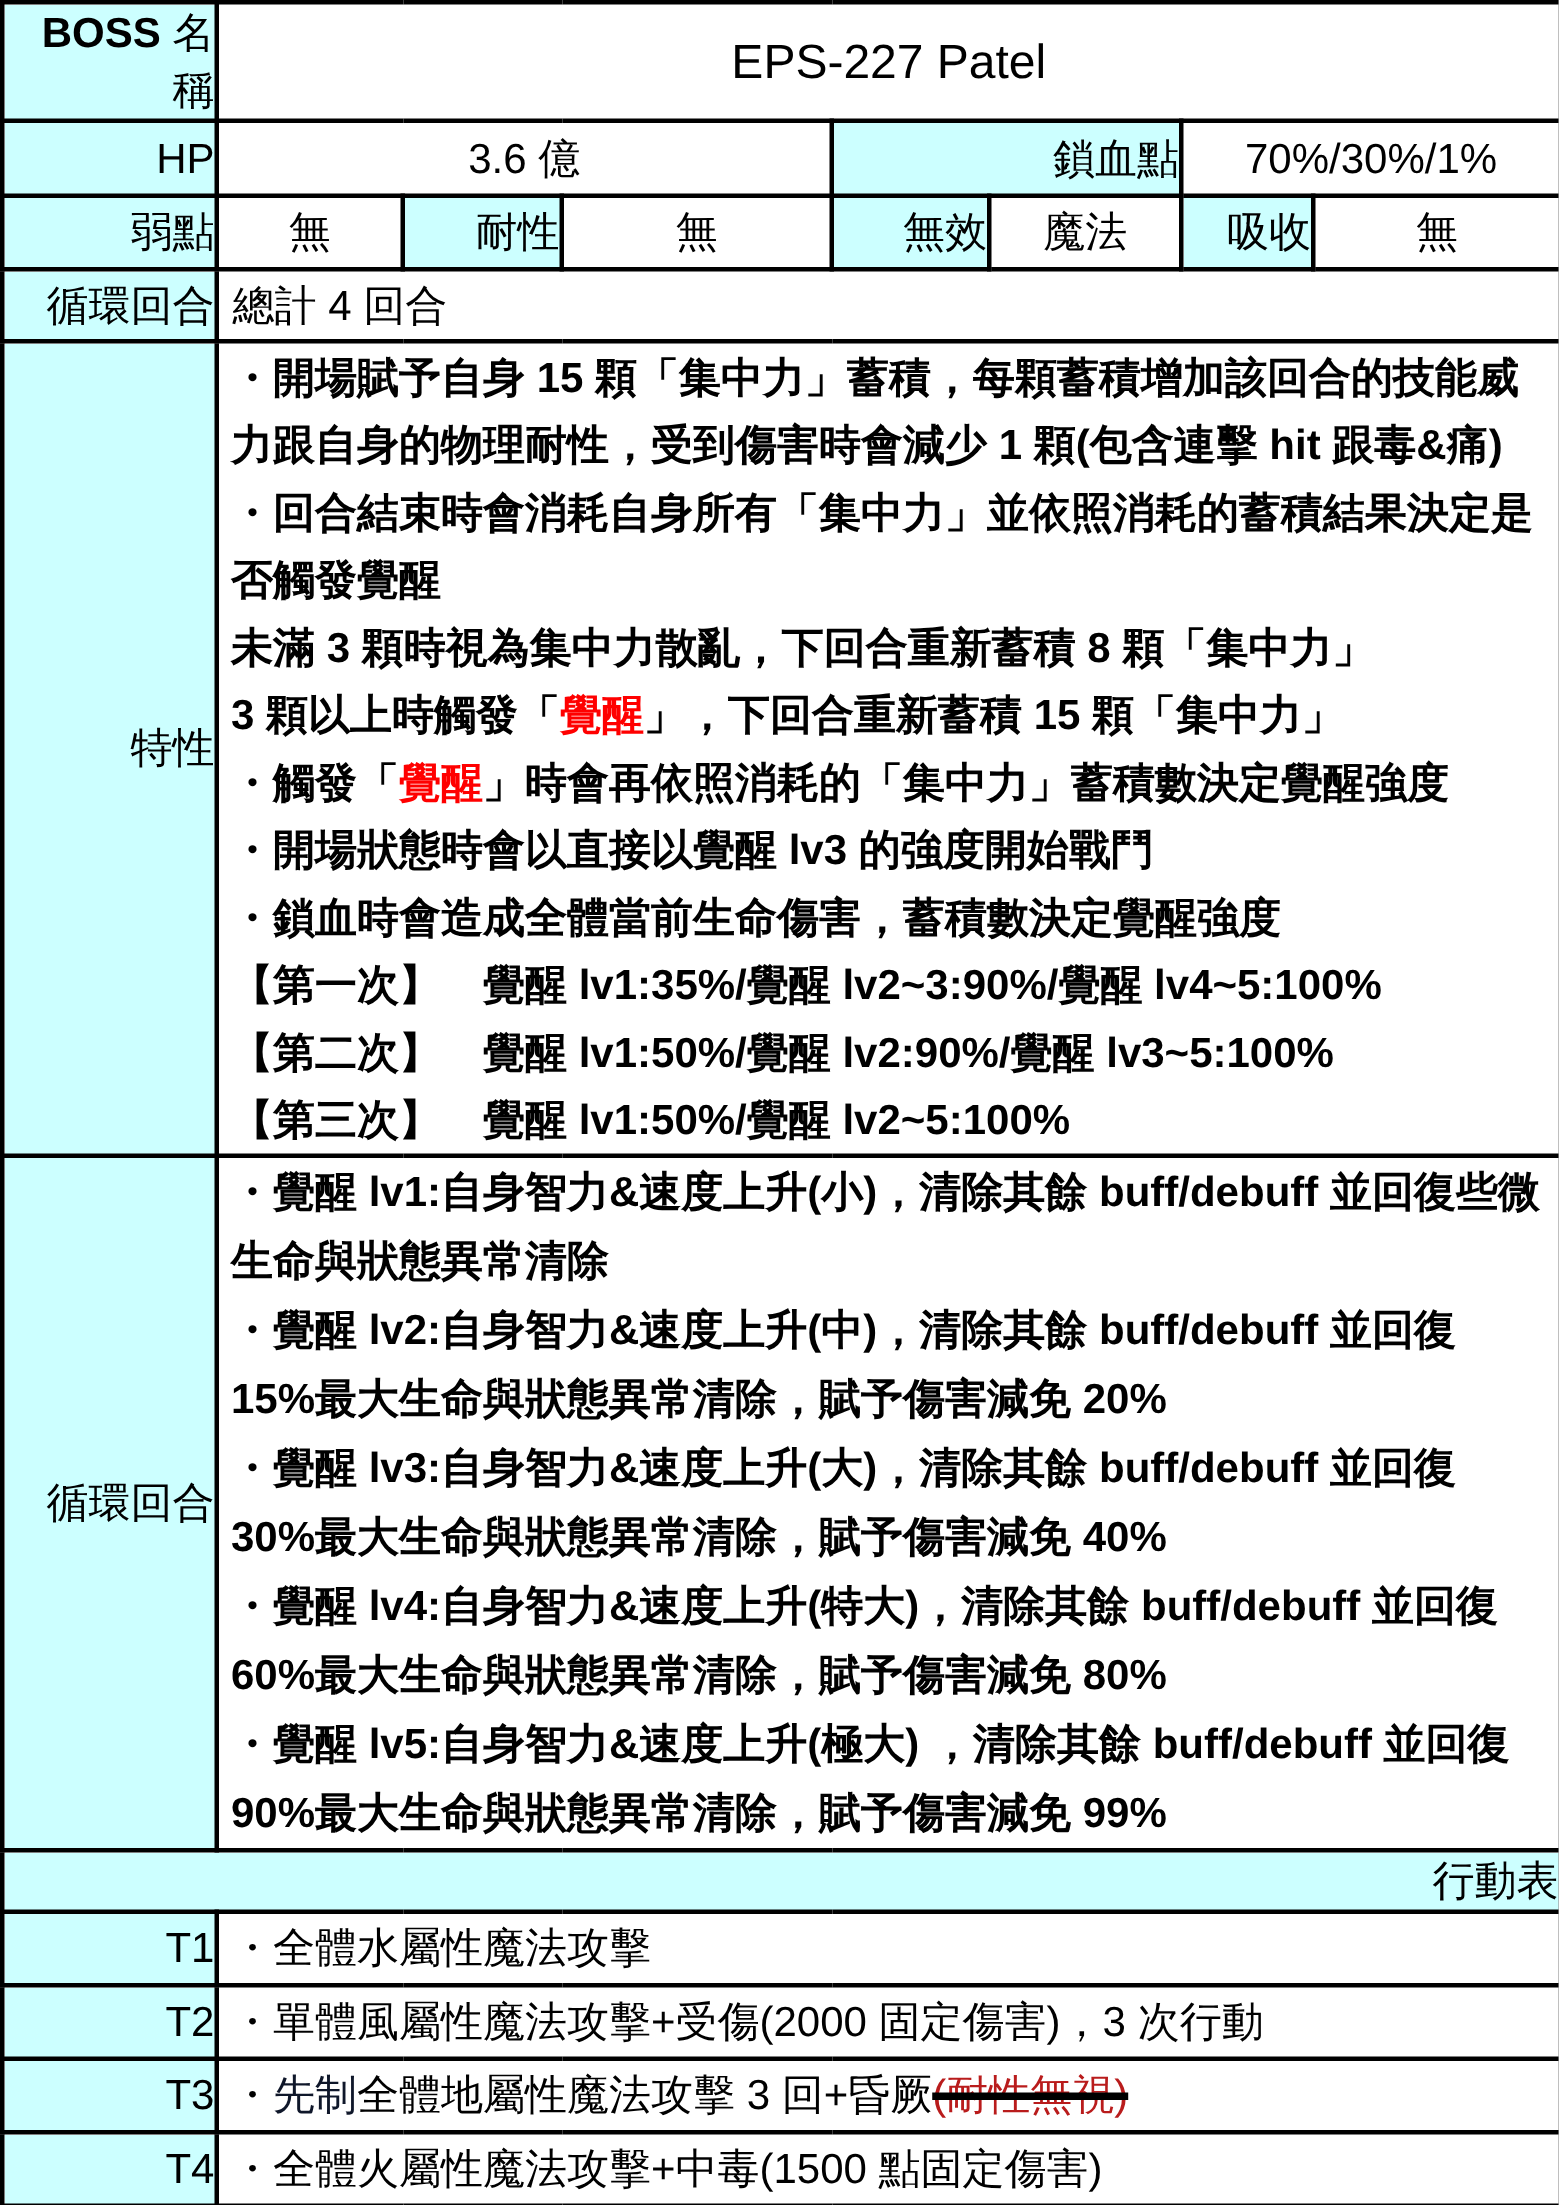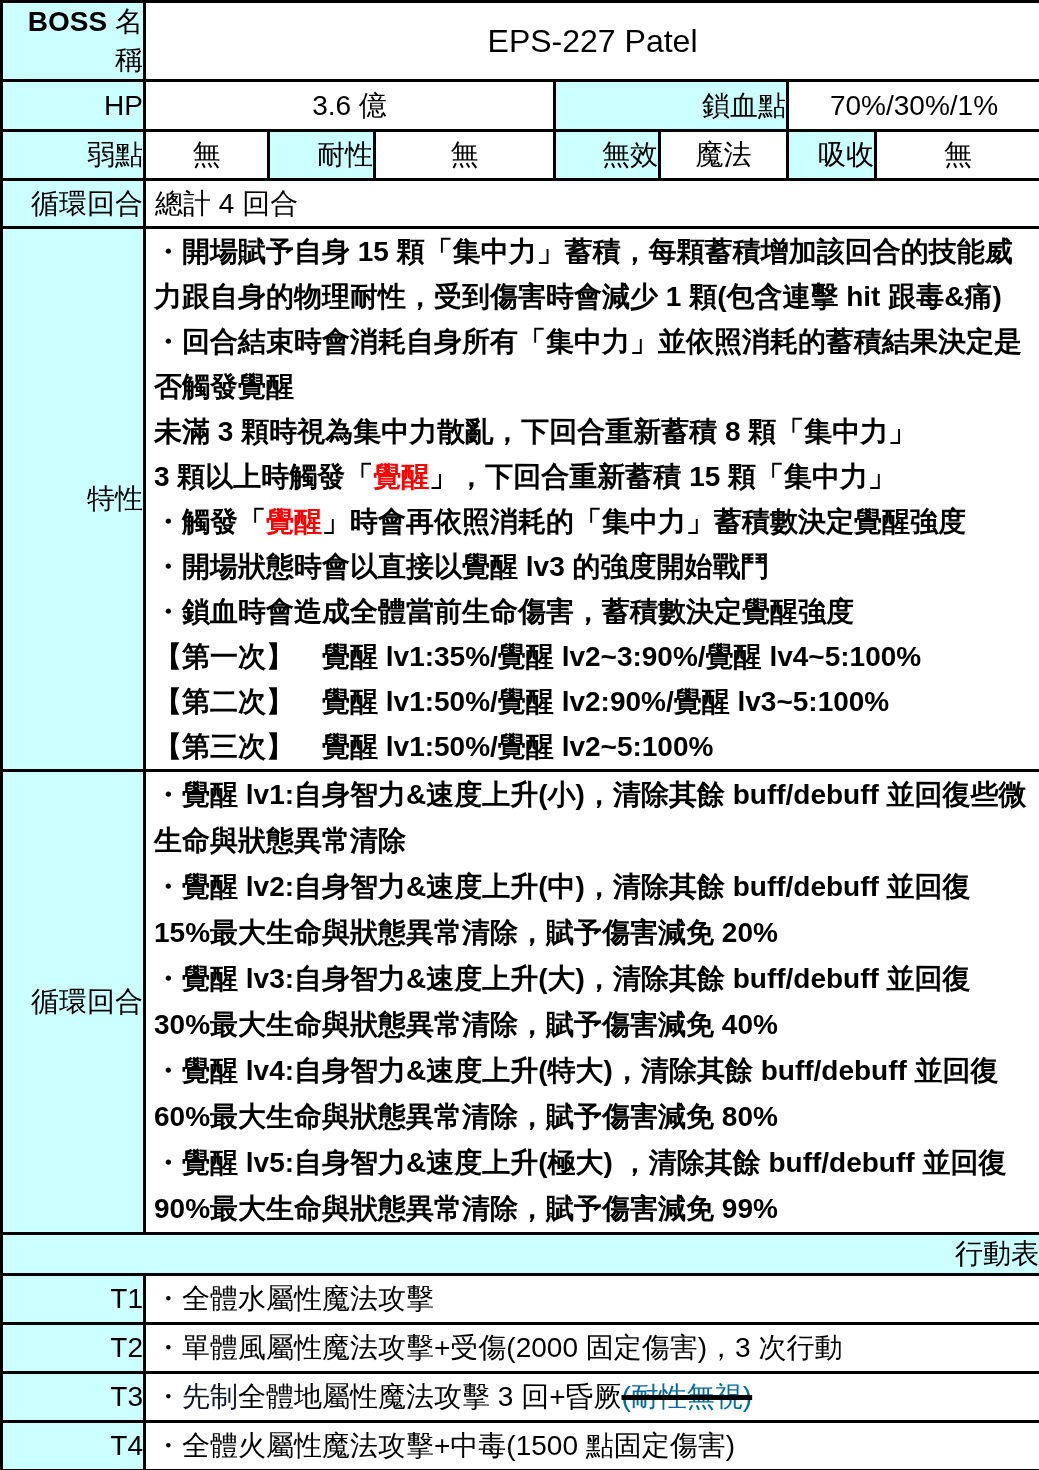--- a/index.html
+++ b/index.html
@@ -117,20 +117,20 @@
   <tr class="r-turn">
     <th class="hdr bold">T1</th>
     <td class="action-cell" colspan="7">・全體水屬性魔法攻擊</td>
   </tr>
   <tr class="r-turn">
     <th class="hdr bold">T2</th>
     <td class="action-cell" colspan="7">・單體風屬性魔法攻擊+受傷(2000 固定傷害)，3 次行動</td>
   </tr>
   <tr class="r-turn">
     <th class="hdr bold">T3</th>
-    <td class="action-cell" colspan="7"><span>・</span><span style="color: #0f172a;">先制</span><span>全體地屬性魔法攻擊 3 回+昏厥</span><span class="strike" style="color: #0369a1;">(耐性無視)</span></td>
+    <td class="action-cell" colspan="7"><span>・</span><span style="color: #0f172a;">先制</span><span>全體地屬性魔法攻擊 3 回+昏厥</span><span class="strike" style="color: #b91c1c;">(耐性無視)</span></td>
   </tr>
   <tr class="r-turn">
     <th class="hdr bold">T4</th>
     <td class="action-cell" colspan="7">・全體火屬性魔法攻擊+中毒(1500 點固定傷害)</td>
   </tr>
 </tbody>
   </table>
 
 </body></html>

